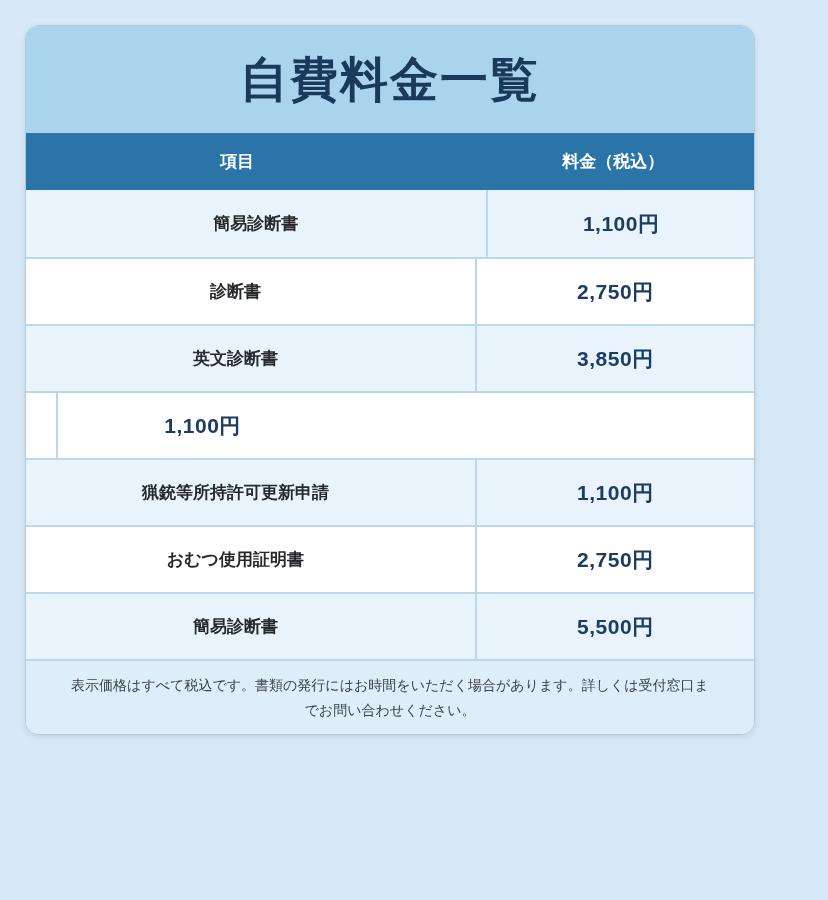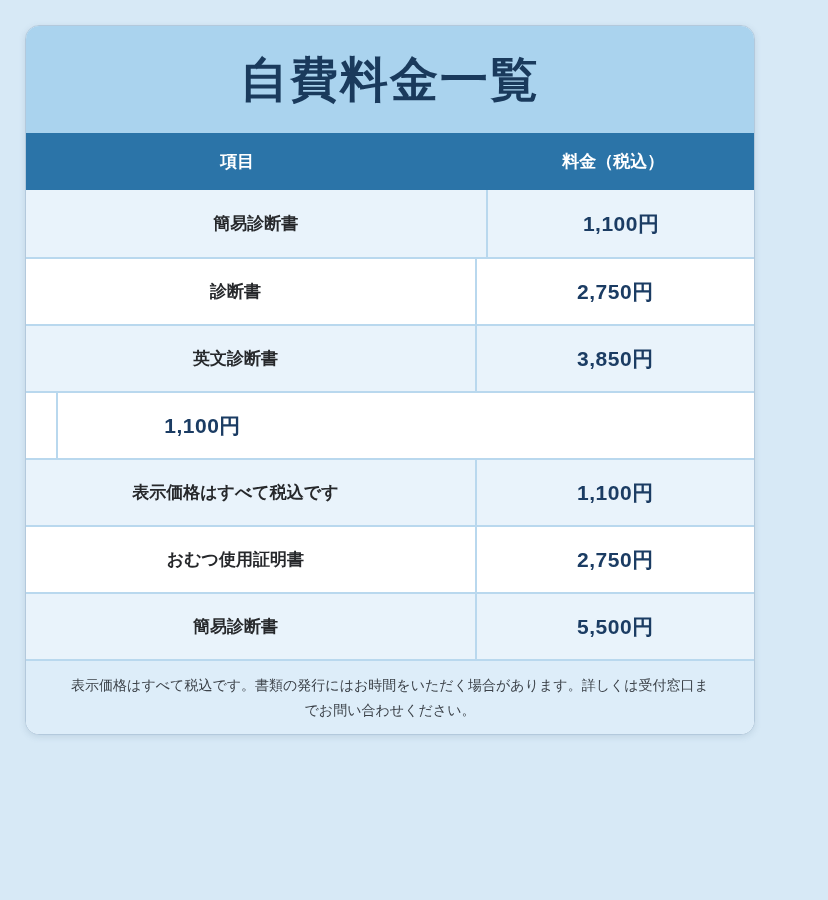--- a/index.html
+++ b/index.html
@@ -130,21 +130,21 @@
         <div class="cell price-col">2,750円</div>
       </div>
       <div class="row alt">
         <div class="cell item-col">英文診断書</div>
         <div class="cell price-col">3,850円</div>
       </div>
       <div class="row">
         <div class="cell price-col">1,100円</div>
       </div>
       <div class="row alt">
-        <div class="cell item-col">表示価格はすべて税込です</div>
+        <div class="cell item-col">猟銃等所持許可更新申請</div>
         <div class="cell price-col">1,100円</div>
       </div>
       <div class="row">
         <div class="cell item-col">おむつ使用証明書</div>
         <div class="cell price-col">2,750円</div>
       </div>
       <div class="row alt">
         <div class="cell item-col">簡易診断書</div>
         <div class="cell price-col">5,500円</div>
       </div>

